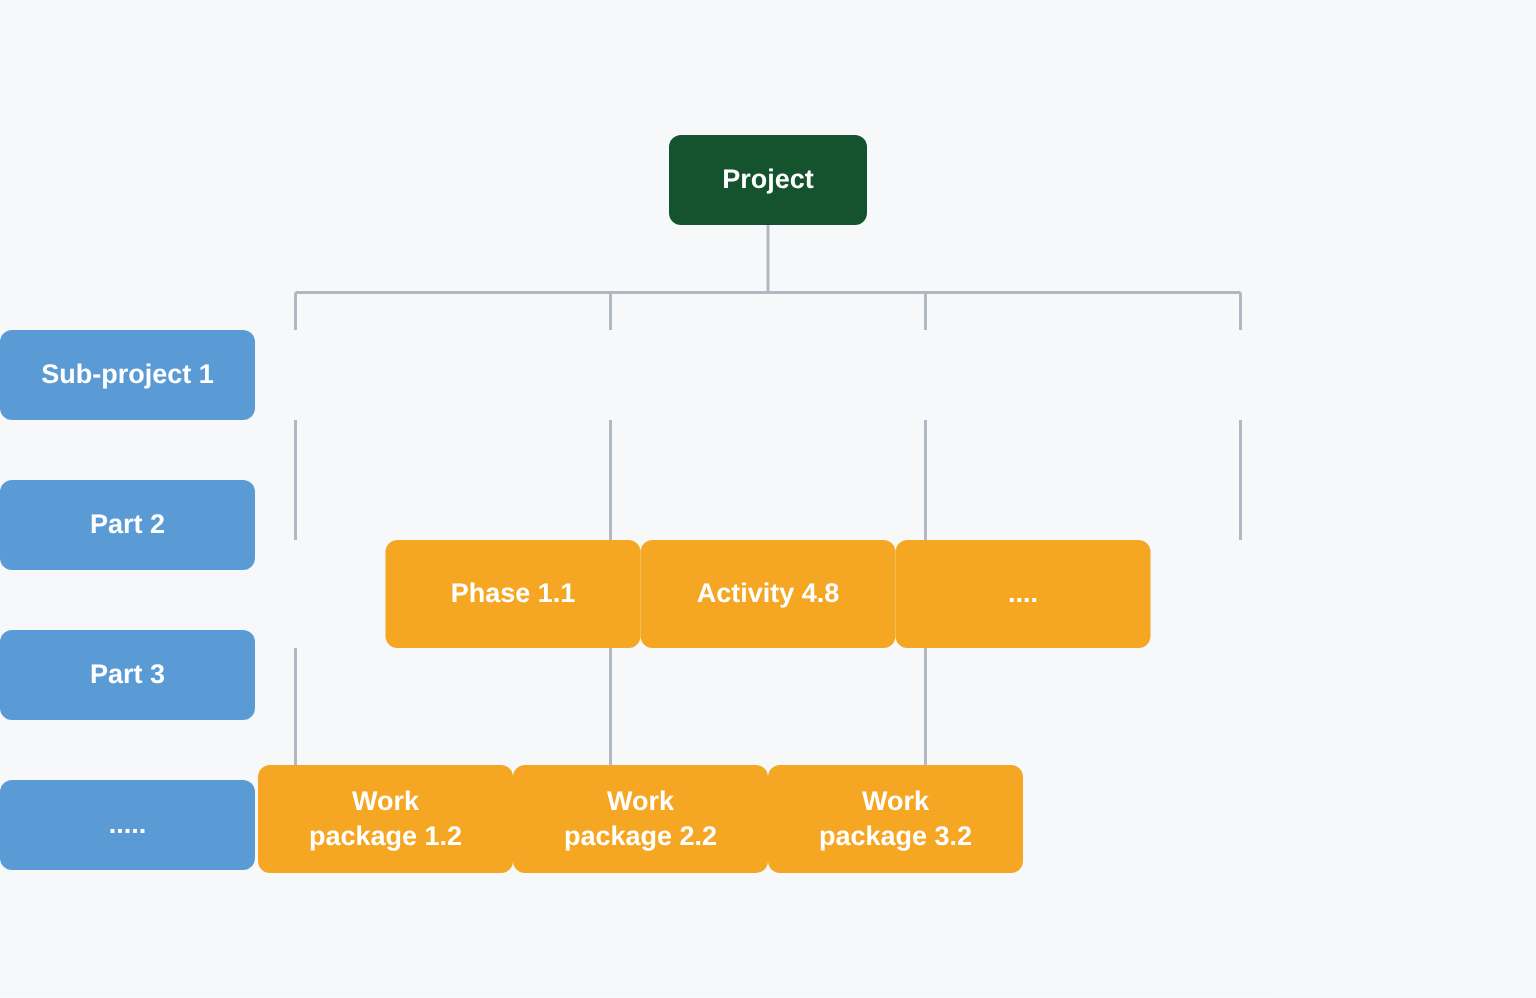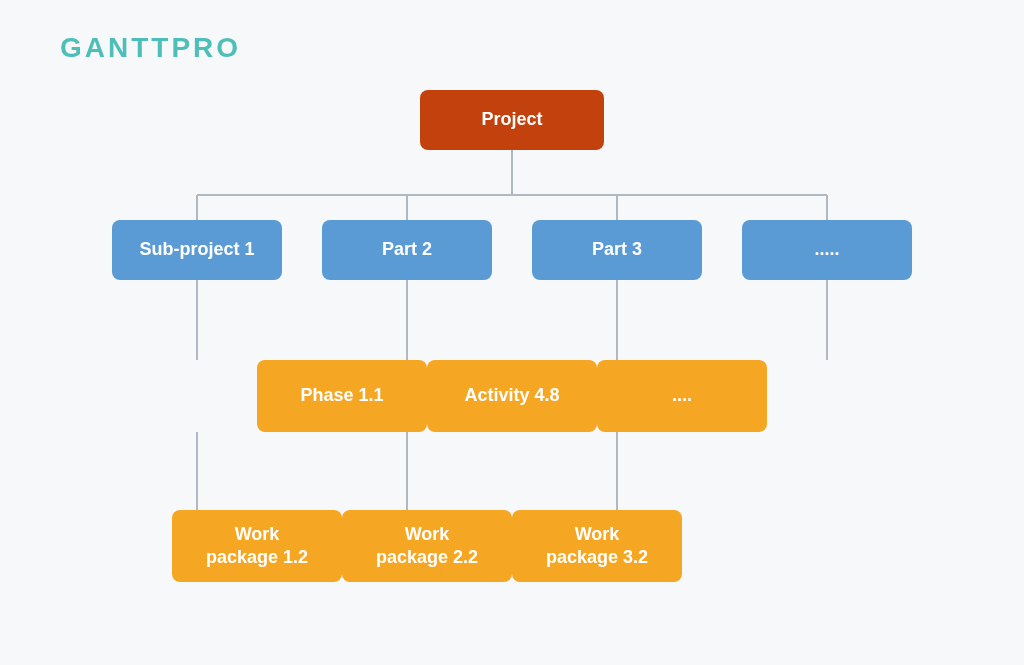--- a/index.html
+++ b/index.html
@@ -54,22 +54,22 @@
       text-align: center;
       border-radius: 8px;
       font-size: 18px;
       font-weight: 600;
       color: #fff;
       padding: 8px 12px;
       line-height: 1.3;
     }
 
     .node-red {
-      background: #c2410c;
-      width: 184px;
+      background: #14532d;
+      width: 132px;
       height: 60px;
     }
 
     .node-blue {
       background: #5b9bd5;
       width: 170px;
       height: 60px;
     }
 
     .node-orange {
@@ -97,20 +97,21 @@
       width: 100%;
     }
 
     .level-1 {
       position: absolute;
       top: 130px;
       display: flex;
       justify-content: center;
       width: 100%;
       gap: 40px;
+      flex-direction: column;
     }
 
     .level-2 {
       position: absolute;
       top: 270px;
       display: flex;
       justify-content: center;
       width: 100%;
     }
 
@@ -126,21 +127,20 @@
       width: 170px;
       display: flex;
       justify-content: center;
     }
   </style>
 </head>
 <body>
 
 <div class="page">
 
-  <div class="logo">GANTTPRO</div>
 
   <div class="chart">
 
     <svg class="connectors">
 
       <line x1="512" y1="60" x2="512" y2="105" stroke="#b0b8c1" stroke-width="2"></line>
 
       <line x1="197" y1="105" x2="827" y2="105" stroke="#b0b8c1" stroke-width="2"></line>
 
       <line x1="197" y1="105" x2="197" y2="130" stroke="#b0b8c1" stroke-width="2"></line>

